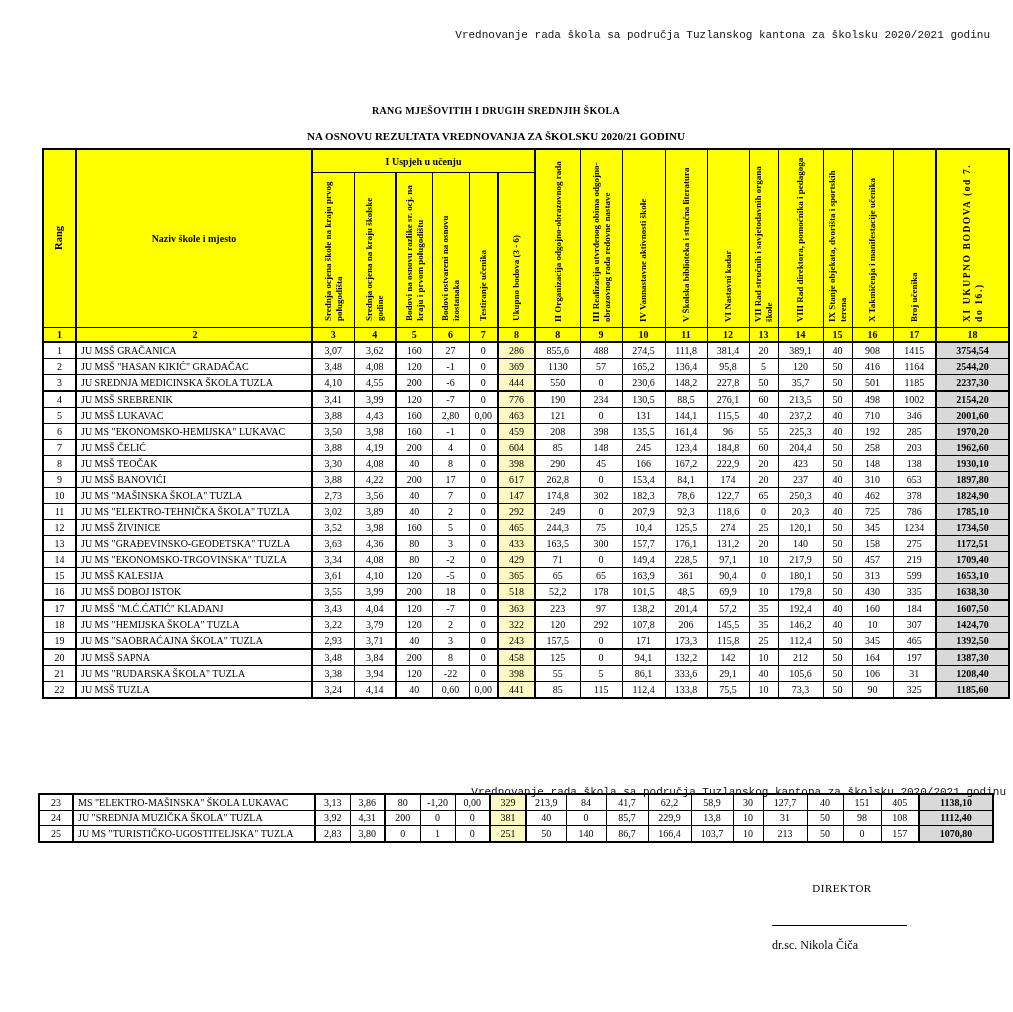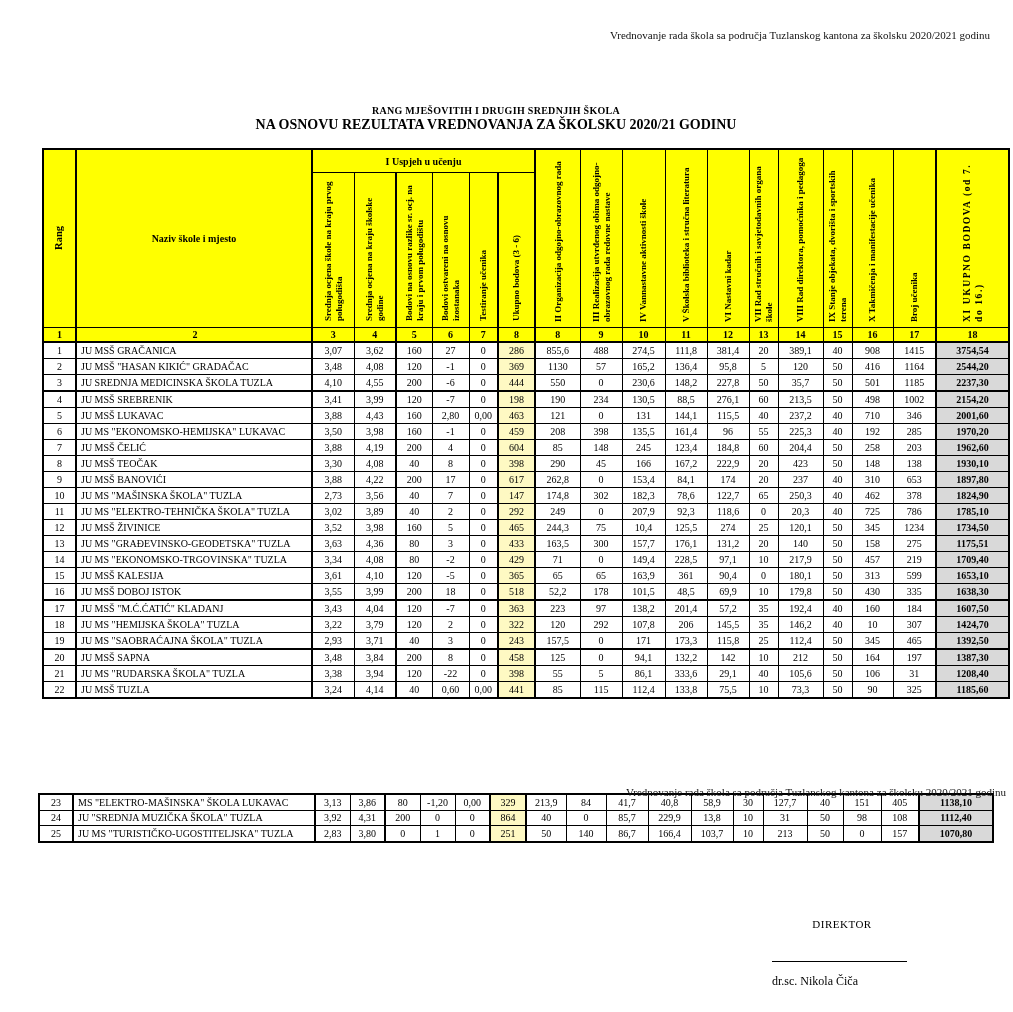--- a/index.html
+++ b/index.html
@@ -1,28 +1,28 @@
 <!DOCTYPE html>
 <html><head>
 <meta charset="utf-8">
 <style>
   html,body{margin:0;padding:0;background:#e8e8e8;}
   #page{position:relative;width:1013px;height:1012px;background:#ffffff;margin:0 auto;
         font-family:"Liberation Serif", serif;color:#000;overflow:hidden;}
 
   
   .run-head{position:absolute;left:0;width:990px;text-align:right;
-            font-family:Liberation Serif, serif;font-size:11px;color:#111;}
+            font-family:Liberation Mono, monospace;font-size:11px;color:#111;}
   #run-head-1{top:29px;}
   #run-head-2{top:786px;width:1006px;z-index:3;}
 
   
   #title-block{position:absolute;top:105px;left:0;width:992px;text-align:center;}
   #title-line1{font-size:10px;font-weight:bold;letter-spacing:0.3px;}
-  #title-line2{font-size:14px;font-weight:bold;margin-top:1px;}
+  #title-line2{font-size:11px;font-weight:bold;margin-top:14px;}
 
   
   table{border-collapse:collapse;table-layout:fixed;position:absolute;background:#fff;}
   #table1{top:148px;left:42px;width:966px;border:2px solid #000;}
   #table2{top:793px;left:38px;width:952px;border:2px solid #000;z-index:2;background:transparent;}
   th,td{border:1px solid #000;overflow:hidden;}
 
   
   #table1 col.cw-rank{width:33px}  #table1 col.cw-name{width:236px}
   #table1 col.cw-c3{width:42px}  #table1 col.cw-c4{width:42px}  #table1 col.cw-c5{width:36px}
@@ -65,21 +65,21 @@
   tbody td:nth-child(3){border-left-width:2px;}
   tbody td:nth-child(5){border-left-width:2px;}
   tbody td.c8{background:#fef9c3;border-left-width:2px;border-right-width:2px;}
   tbody td.c18{background:#D9D9D9;font-weight:bold;border-left-width:2px;}
   tr.numrow td{background:#FFFF00;font-weight:bold;height:13px;border-bottom-width:2px;}
   tr.numrow td.name{text-align:center;}
   tr.thick-top td{border-top-width:2px;}
 
   
   #sig-block{position:absolute;top:882px;left:772px;width:140px;}
-  #sig-title{text-align:center;font-size:11px;letter-spacing:0.5px;margin-top:36px;}
+  #sig-title{text-align:center;font-size:11px;letter-spacing:0.5px;}
   #sig-line{margin-top:31px;width:135px;border-top:1px solid #000;}
   #sig-name{margin-top:12px;font-size:12px;}
 </style>
 </head>
 <body>
 
 <div id="page">
 
   <div id="run-head-1" class="run-head">Vrednovanje rada škola sa područja Tuzlanskog kantona za školsku 2020/2021 godinu</div>
 
@@ -222,21 +222,21 @@
           <td class="c18">2237,30</td>
         </tr>
         <tr class="thick-top">
           <td>4</td>
           <td class="name">JU MSŠ SREBRENIK</td>
           <td>3,41</td>
           <td>3,99</td>
           <td>120</td>
           <td>-7</td>
           <td>0</td>
-          <td class="c8">198</td>
+          <td class="c8">776</td>
           <td>190</td>
           <td>234</td>
           <td>130,5</td>
           <td>88,5</td>
           <td>276,1</td>
           <td>60</td>
           <td>213,5</td>
           <td>50</td>
           <td>498</td>
           <td>1002</td>
@@ -422,21 +422,21 @@
           <td>163,5</td>
           <td>300</td>
           <td>157,7</td>
           <td>176,1</td>
           <td>131,2</td>
           <td>20</td>
           <td>140</td>
           <td>50</td>
           <td>158</td>
           <td>275</td>
-          <td class="c18">1175,51</td>
+          <td class="c18">1172,51</td>
         </tr>
         <tr>
           <td>14</td>
           <td class="name">JU MS "EKONOMSKO-TRGOVINSKA" TUZLA</td>
           <td>3,34</td>
           <td>4,08</td>
           <td>80</td>
           <td>-2</td>
           <td>0</td>
           <td class="c8">429</td>
@@ -653,38 +653,38 @@
           <td class="name">MS "ELEKTRO-MAŠINSKA" ŠKOLA LUKAVAC</td>
           <td>3,13</td>
           <td>3,86</td>
           <td>80</td>
           <td>-1,20</td>
           <td>0,00</td>
           <td class="c8">329</td>
           <td>213,9</td>
           <td>84</td>
           <td>41,7</td>
-          <td>40,8</td>
+          <td>62,2</td>
           <td>58,9</td>
           <td>30</td>
           <td>127,7</td>
           <td>40</td>
           <td>151</td>
           <td>405</td>
           <td class="c18">1138,10</td>
         </tr>
         <tr>
           <td>24</td>
           <td class="name">JU "SREDNJA MUZIČKA ŠKOLA" TUZLA</td>
           <td>3,92</td>
           <td>4,31</td>
           <td>200</td>
           <td>0</td>
           <td>0</td>
-          <td class="c8">864</td>
+          <td class="c8">381</td>
           <td>40</td>
           <td>0</td>
           <td>85,7</td>
           <td>229,9</td>
           <td>13,8</td>
           <td>10</td>
           <td>31</td>
           <td>50</td>
           <td>98</td>
           <td>108</td>

